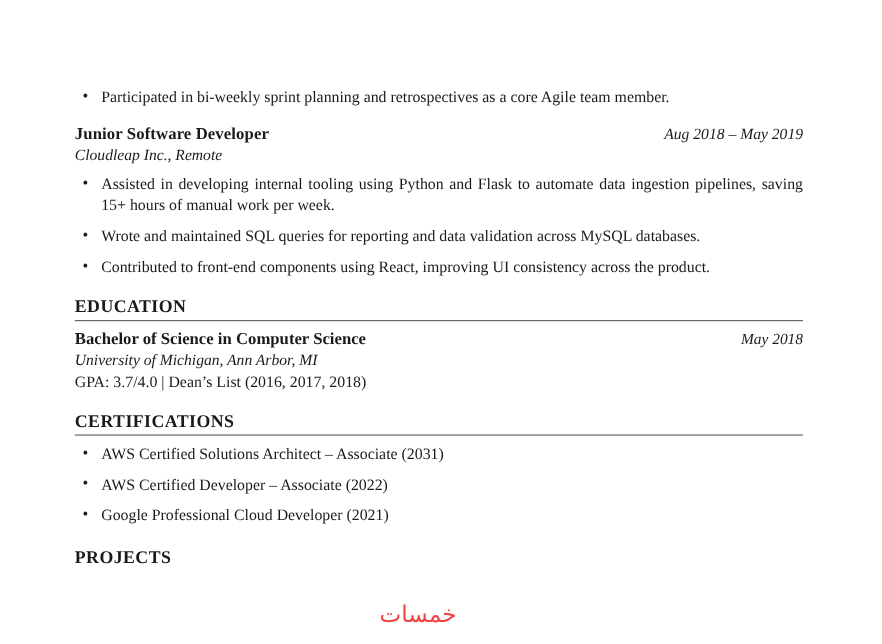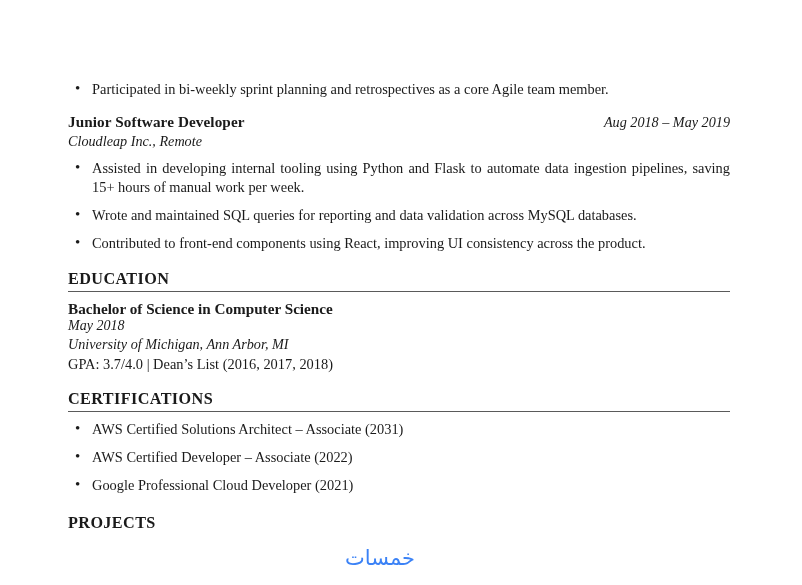--- a/index.html
+++ b/index.html
@@ -89,21 +89,20 @@
     height: 1px;
     background: #5a5a5a;
     width: 100%;
     margin-bottom: 8px;
   }
 
   .edu-head {
     display: flex;
     justify-content: space-between;
     align-items: baseline;
-    flex-direction: column;
   }
   .edu-degree {
     font-weight: bold;
     font-size: 15.2px;
   }
   .edu-date {
     font-style: italic;
     font-size: 14px;
   }
   .edu-school {
@@ -122,21 +121,21 @@
 
   .projects-title {
     margin-top: 19px;
   }
 
   .watermark {
     position: absolute;
     left: 345px;
     top: 546px;
     font-size: 21px;
-    color: #3b82f6;
+    color: #ef4444;
     font-family: "DejaVu Sans", sans-serif;
     direction: rtl;
     letter-spacing: 1px;
     user-select: none;
   }
 </style>
 </head>
 <body>
 
 <div class="page">

